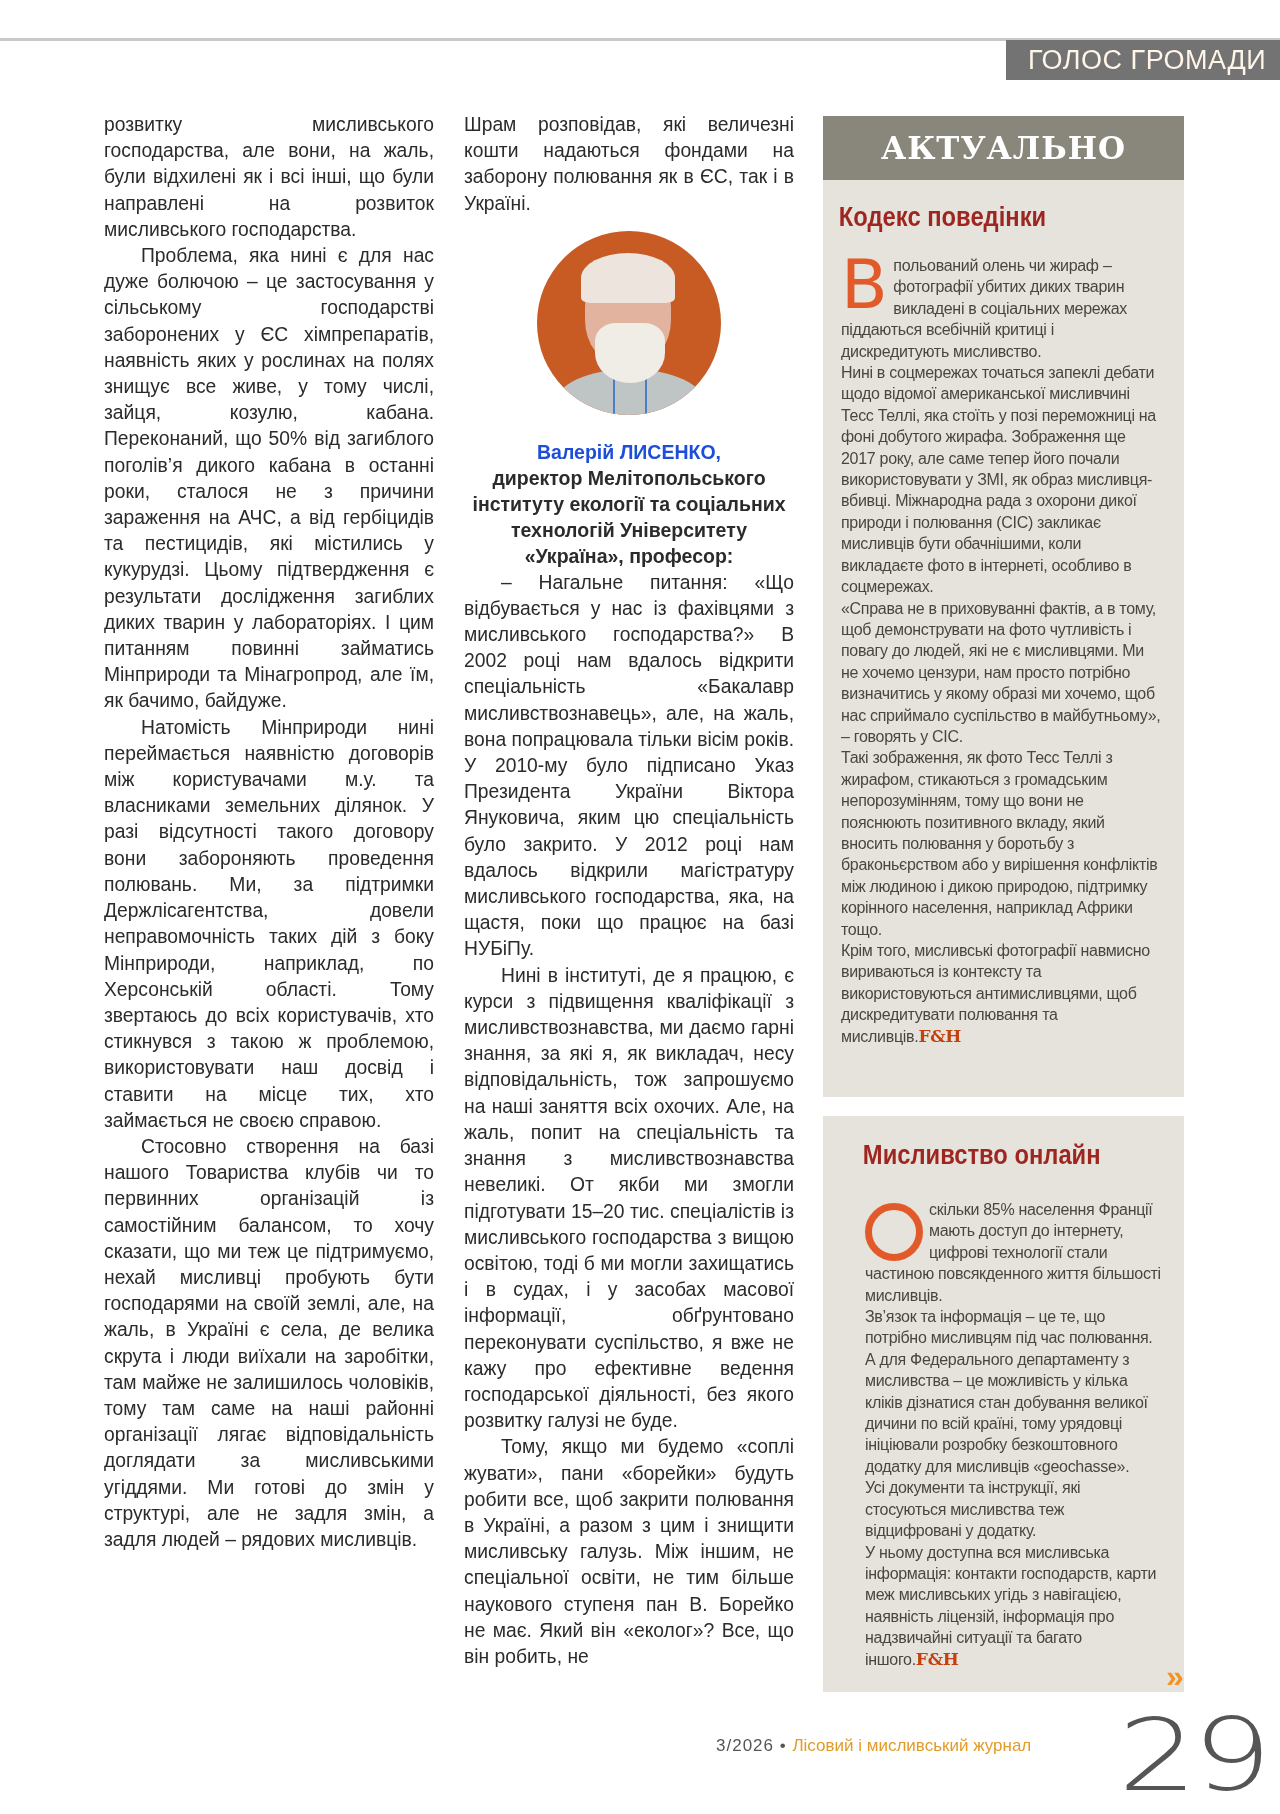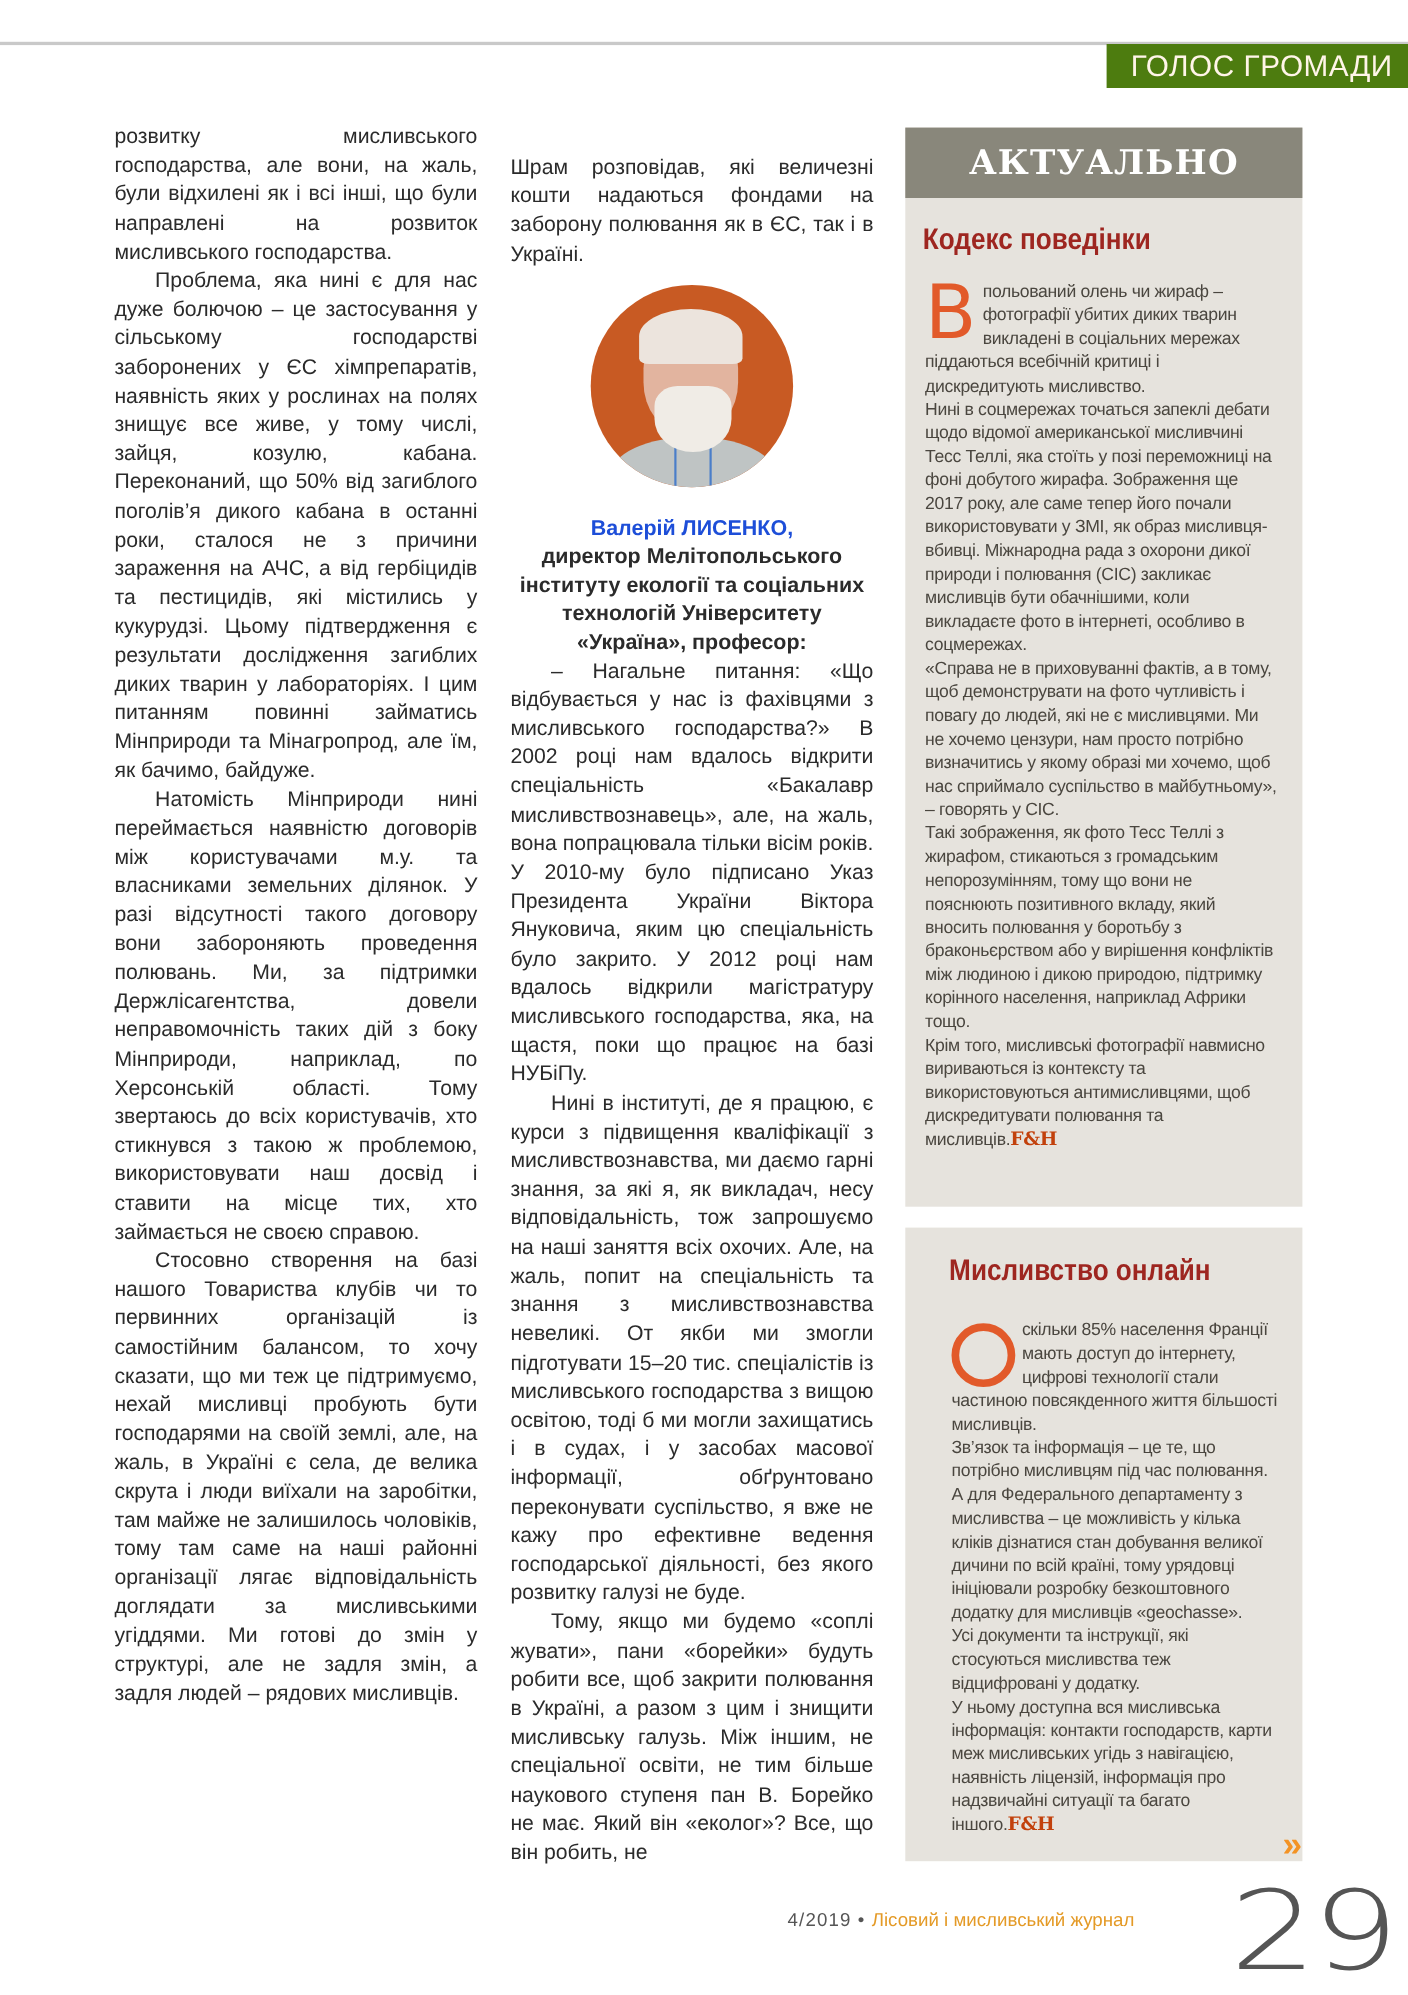--- a/index.html
+++ b/index.html
@@ -1,26 +1,26 @@
 <!DOCTYPE html>
 <html><head>
 <meta charset="utf-8">
 <style>
   * { box-sizing: border-box; margin: 0; padding: 0; }
   html, body { width: 1280px; height: 1814px; background: #ffffff; overflow: hidden; }
   body { position: relative; font-family: "Liberation Sans", sans-serif; color: #2a2a2a; }
 
   .top-rule { position: absolute; left: 0; top: 38px; width: 1280px; height: 3px; background: #c9c9c9; }
-  .section-tab { position: absolute; left: 1006px; top: 40px; width: 274px; height: 40px; background: #4d7c0f;
+  .section-tab { position: absolute; left: 1006px; top: 40px; width: 274px; height: 40px; background: #737373;
     color: #fff5e8; font-family: "Liberation Sans", sans-serif; font-size: 27px; letter-spacing: 0.5px;
     line-height: 40px; padding-left: 22px; font-weight: normal; }
 
   .col { position: absolute; top: 112px; width: 330px; font-size: 19.3px; line-height: 26.2px; text-align: justify; color: #2b2b2b; }
   .col-left { left: 104px; }
-  .col-mid { left: 464px; margin-top: 28px; }
+  .col-mid { left: 464px; }
   .col p { margin: 0; }
   .col p.indent { text-indent: 37px; }
   .col .cic { font-style: italic; }
 
   .portrait { position: relative; width: 184px; height: 184px; margin: 14px auto 0; border-radius: 50%; background: #c85a23; overflow: hidden; }
   .portrait .head { position: absolute; left: 48px; top: 26px; width: 86px; height: 108px; border-radius: 46% 46% 42% 42%; background: #e2b49f; }
   .portrait .hair { position: absolute; left: 44px; top: 22px; width: 94px; height: 50px; border-radius: 50% 50% 10% 10%; background: #ece4dd; }
   .portrait .beard { position: absolute; left: 58px; top: 92px; width: 70px; height: 60px; border-radius: 30% 30% 50% 50%; background: #f0ece6; }
   .portrait .shirt { position: absolute; left: 18px; top: 138px; width: 150px; height: 70px; border-radius: 50% 50% 0 0; background: #bfc4c4; }
   .portrait .lanyard { position: absolute; left: 76px; top: 146px; width: 34px; height: 50px; border-left: 2px solid #4a7ec9; border-right: 2px solid #4a7ec9; }
@@ -98,14 +98,14 @@
   <div class="box-text">
     <p><span class="dropcap-o"></span><span>скільки 85% населення Франції мають доступ до інтернету, цифрові технології стали частиною повсякденного життя більшості мисливців.</span></p>
     <p>Зв’язок та інформація – це те, що потрібно мисливцям під час полювання. А для Федерального департаменту з мисливства – це можливість у кілька кліків дізнатися стан добування великої дичини по всій країні, тому урядовці ініціювали розробку безкоштовного додатку для мисливців «geochasse».</p>
     <p>Усі документи та інструкції, які стосуються мисливства теж відцифровані у додатку.</p>
     <p><span>У ньому доступна вся мисливська інформація: контакти господарств, карти меж мисливських угідь з навігацією, наявність ліцензій, інформація про надзвичайні ситуації та багато іншого.</span><span class="fh">F&amp;H</span></p>
   </div>
 </div>
 
 <div class="more-arrow">»</div>
 
-<div class="footer-issue"><span>4/2019</span><span> • </span><span class="footer-journal">Лісовий і мисливський журнал</span></div>
+<div class="footer-issue"><span>3/2026</span><span> • </span><span class="footer-journal">Лісовий і мисливський журнал</span></div>
 <div class="page-number">29</div>
 
 </body></html>

